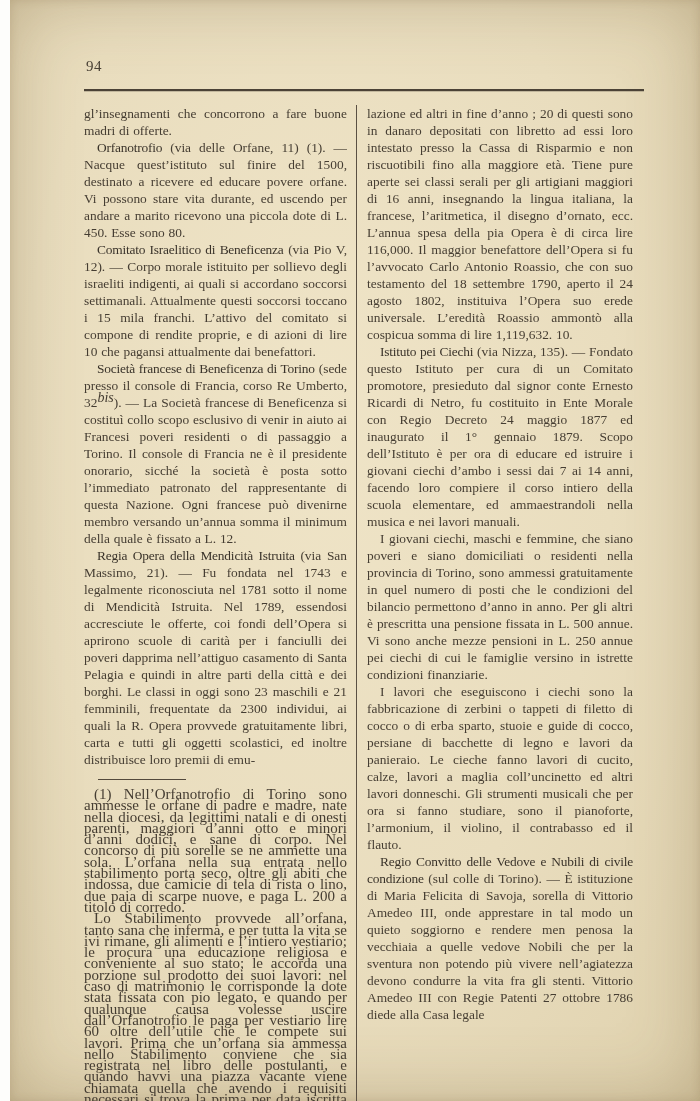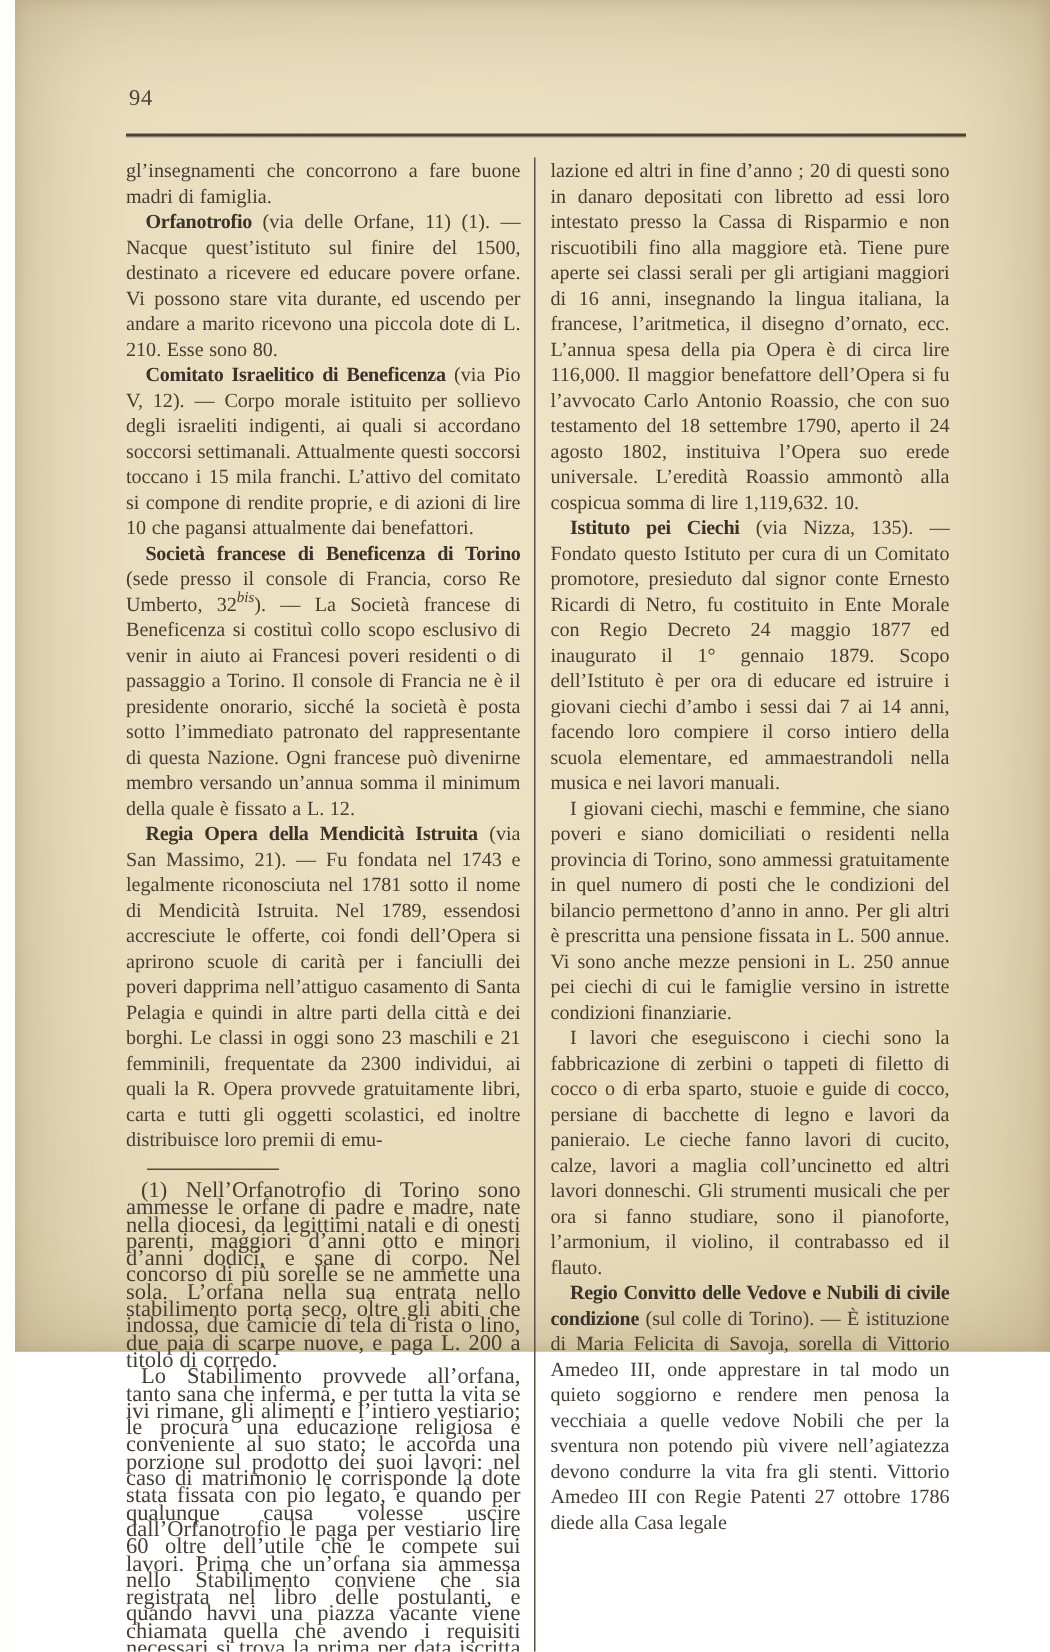--- a/index.html
+++ b/index.html
@@ -5,21 +5,21 @@
   html,body{margin:0;padding:0;}
   body{
     width:700px;height:1101px;
     background:#ffffff;
     overflow:hidden;
     position:relative;
     font-family:"Liberation Serif","DejaVu Serif",serif;
   }
   .scan-page{
     position:absolute;left:10px;top:0;
-    width:690px;height:901px;
+    width:690px;height:1101px;
     background:radial-gradient(ellipse at 45% 38%, #efe4c7 0%, #e9ddbe 55%, #dfd1ad 100%);
     box-shadow:inset 0 0 70px rgba(110,85,45,.30), inset 0 0 10px rgba(110,85,45,.18);
     color:#453d32;
     box-sizing:border-box;
     padding:58px 56px 0 74px;
   }
   .page-header{position:relative;height:20px;}
   .page-number{
     position:absolute;left:2px;top:0;
     font-size:15px;letter-spacing:.5px;color:#4a4236;
@@ -35,23 +35,23 @@
   .main{display:flex;margin-top:14px;align-items:stretch;}
   .col{width:263px;}
   .col.right{width:266px;}
   .col-divider{width:1px;background:#5a5043;margin:0 10px 0 9px;}
   .para{
     margin:0;text-align:justify;
     font-size:13.4px;line-height:17px;
     word-spacing:.4px;
   }
   .para.indent{text-indent:13px;}
-  .b{font-weight:bold;color:#3a332a;letter-spacing:-.2px;}
+  .b{font-weight:normal;color:#3a332a;letter-spacing:-.2px;}
   .i{}
-  .sup{font-style:italic;font-size:10px;vertical-align:super;line-height:0;}
+  .sup{font-style:italic;font-size:14px;vertical-align:super;line-height:0;}
   .n{}
   .footnote-sep{
     width:88px;height:1px;background:#53493c;
     margin:11px 0 9px 14px;
   }
   .footnote .para{font-size:15px;line-height:11.3px;word-spacing:.3px;}
   .footnote .para.indent{text-indent:10px;}
   .scan-edge{
     position:absolute;left:0;top:0;width:10px;height:1101px;background:#fdfdfb;
   }
@@ -66,22 +66,22 @@
   <div class="page-header">
     <span class="page-number">94</span>
   </div>
 
   <div class="header-rule"></div>
 
   <div class="main">
 
     <div class="col left">
       <div>
-          <p class="para"><span class="n">gl’insegnamenti che concorrono a fare buone madri di famiglia.</span></p>
-          <p class="para indent"><span class="b">Orfanotrofio</span><span class="n"> (via delle Orfane, 11) (1). — Nacque quest’istituto sul finire del 1500, destinato a ricevere ed educare povere orfane. Vi possono stare vita durante, ed uscendo per andare a marito ricevono una piccola dote di L. 210. Esse sono 80.</span></p>
+          <p class="para"><span class="n">gl’insegnamenti che concorrono a fare buone madri di offerte.</span></p>
+          <p class="para indent"><span class="b">Orfanotrofio</span><span class="n"> (via delle Orfane, 11) (1). — Nacque quest’istituto sul finire del 1500, destinato a ricevere ed educare povere orfane. Vi possono stare vita durante, ed uscendo per andare a marito ricevono una piccola dote di L. 450. Esse sono 80.</span></p>
           <p class="para indent"><span class="b">Comitato Israelitico di Beneficenza</span><span class="n"> (via Pio V, 12). — Corpo morale istituito per sollievo degli israeliti indigenti, ai quali si accordano soccorsi settimanali. Attualmente questi soccorsi toccano i 15 mila franchi. L’attivo del comitato si compone di rendite proprie, e di azioni di lire 10 che pagansi attualmente dai benefattori.</span></p>
           <p class="para indent"><span class="b">Società francese di Beneficenza di Torino</span><span class="n"> (sede presso il console di Francia, corso Re Umberto, 32</span><span class="sup">bis</span><span class="n">). — La Società francese di Beneficenza si costituì collo scopo esclusivo di venir in aiuto ai Francesi poveri residenti o di passaggio a Torino. Il console di Francia ne è il presidente onorario, sicché la società è posta sotto l’immediato patronato del rappresentante di questa Nazione. Ogni francese può divenirne membro versando un’annua somma il </span><span class="i">minimum</span><span class="n"> della quale è fissato a L. 12.</span></p>
           <p class="para indent"><span class="b">Regia Opera della Mendicità Istruita</span><span class="n"> (via San Massimo, 21). — Fu fondata nel 1743 e legalmente riconosciuta nel 1781 sotto il nome di </span><span class="i">Mendicità Istruita</span><span class="n">. Nel 1789, essendosi accresciute le offerte, coi fondi dell’Opera si aprirono scuole di carità per i fanciulli dei poveri dapprima nell’attiguo casamento di Santa Pelagia e quindi in altre parti della città e dei borghi. Le classi in oggi sono 23 maschili e 21 femminili, frequentate da 2300 individui, ai quali la R. Opera provvede gratuitamente libri, carta e tutti gli oggetti scolastici, ed inoltre distribuisce loro premii di emu-</span></p>
         </div>
       <div class="footnote-sep"></div>
       <div class="footnote">
           <p class="para indent"><span class="n">(1) Nell’Orfanotrofio di Torino sono ammesse le orfane di padre e madre, nate nella diocesi, da legittimi natali e di onesti parenti, maggiori d’anni otto e minori d’anni dodici, e sane di corpo. Nel concorso di più sorelle se ne ammette una sola. L’orfana nella sua entrata nello stabilimento porta seco, oltre gli abiti che indossa, due camicie di tela di rista o lino, due paia di scarpe nuove, e paga L. 200 a titolo di corredo.</span></p>
           <p class="para indent"><span class="n">Lo Stabilimento provvede all’orfana, tanto sana che inferma, e per tutta la vita se ivi rimane, gli alimenti e l’intiero vestiario; le procura una educazione religiosa e conveniente al suo stato; le accorda una porzione sul prodotto dei suoi lavori: nel caso di matrimonio le corrisponde la dote stata fissata con pio legato, e quando per qualunque causa volesse uscire dall’Orfanotrofio le paga per vestiario lire 60 oltre dell’utile che le compete sui lavori. Prima che un’orfana sia ammessa nello Stabilimento conviene che sia registrata nel libro delle postulanti, e quando havvi una piazza vacante viene chiamata quella che avendo i requisiti necessari si trova la prima per data iscritta nello stesso libro, e non mai si fa luogo a preferenza alcuna.</span></p>
         </div>
     </div>

